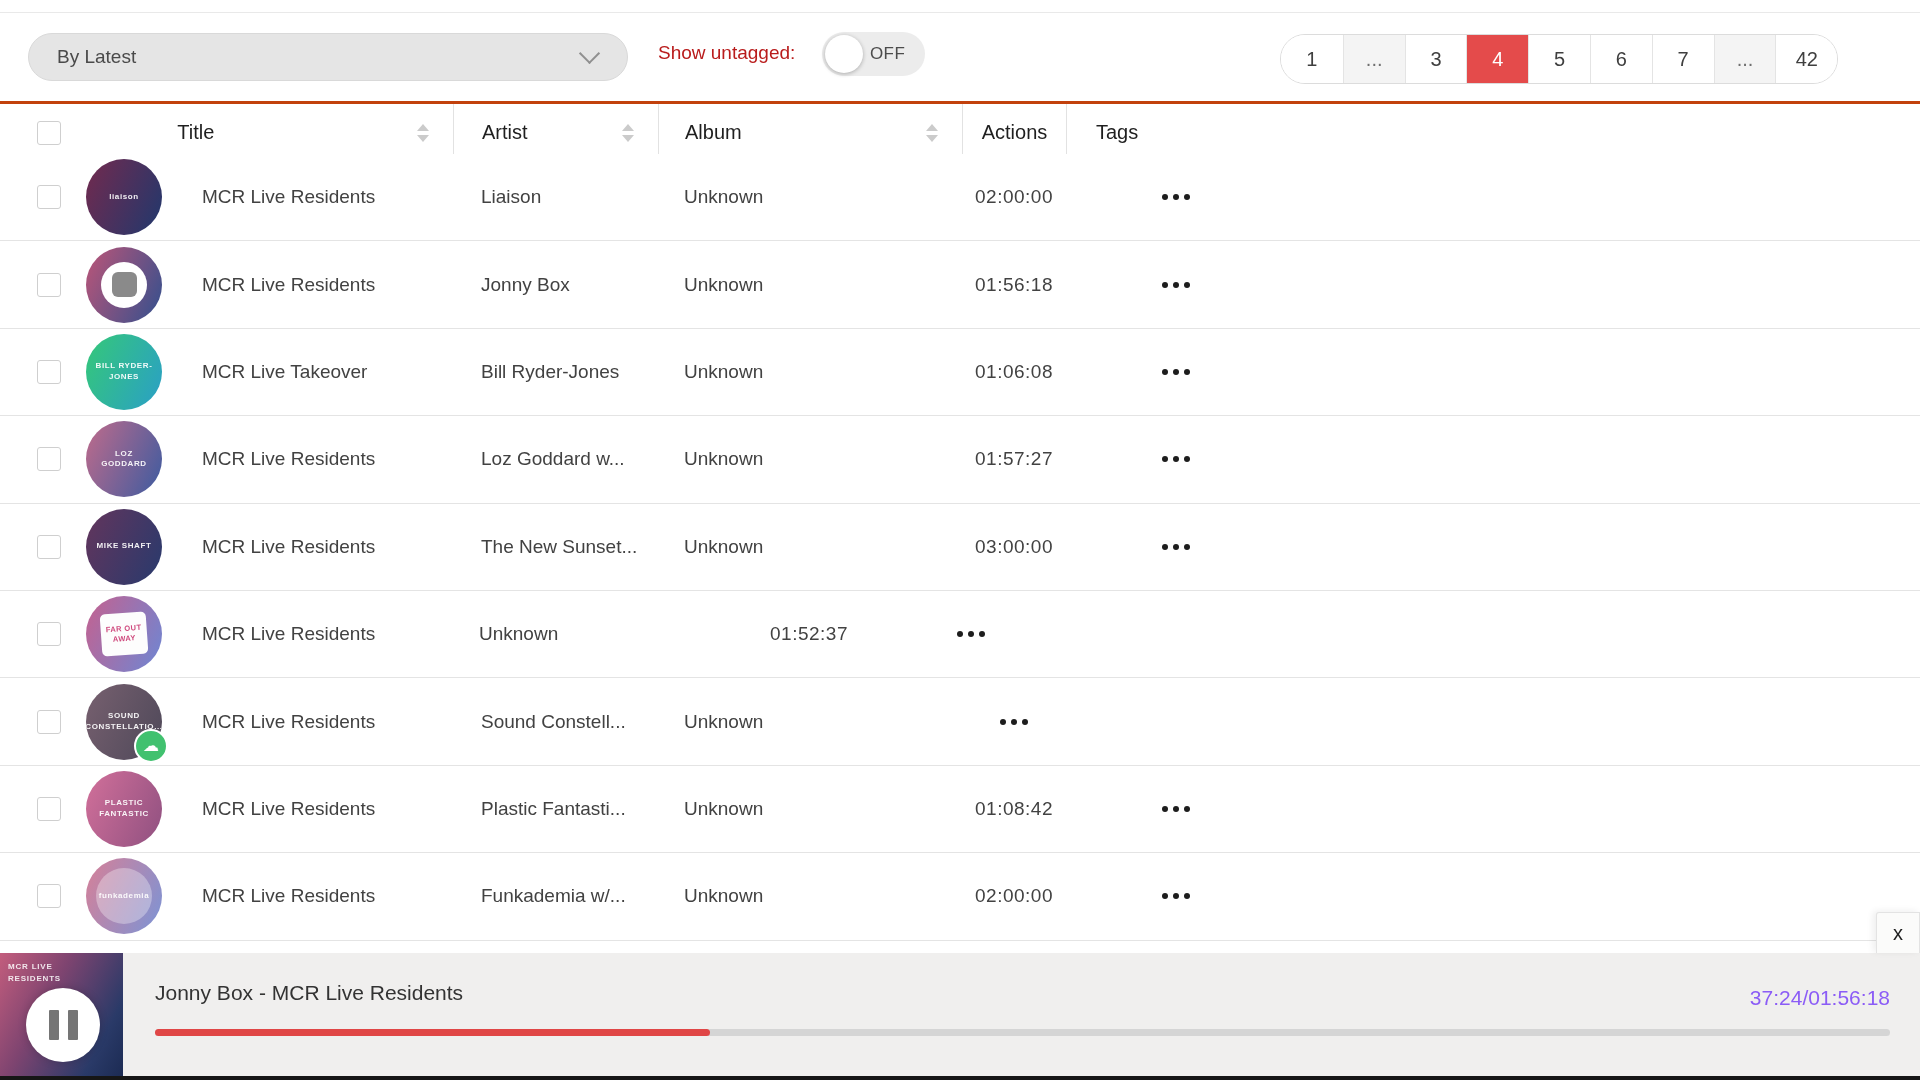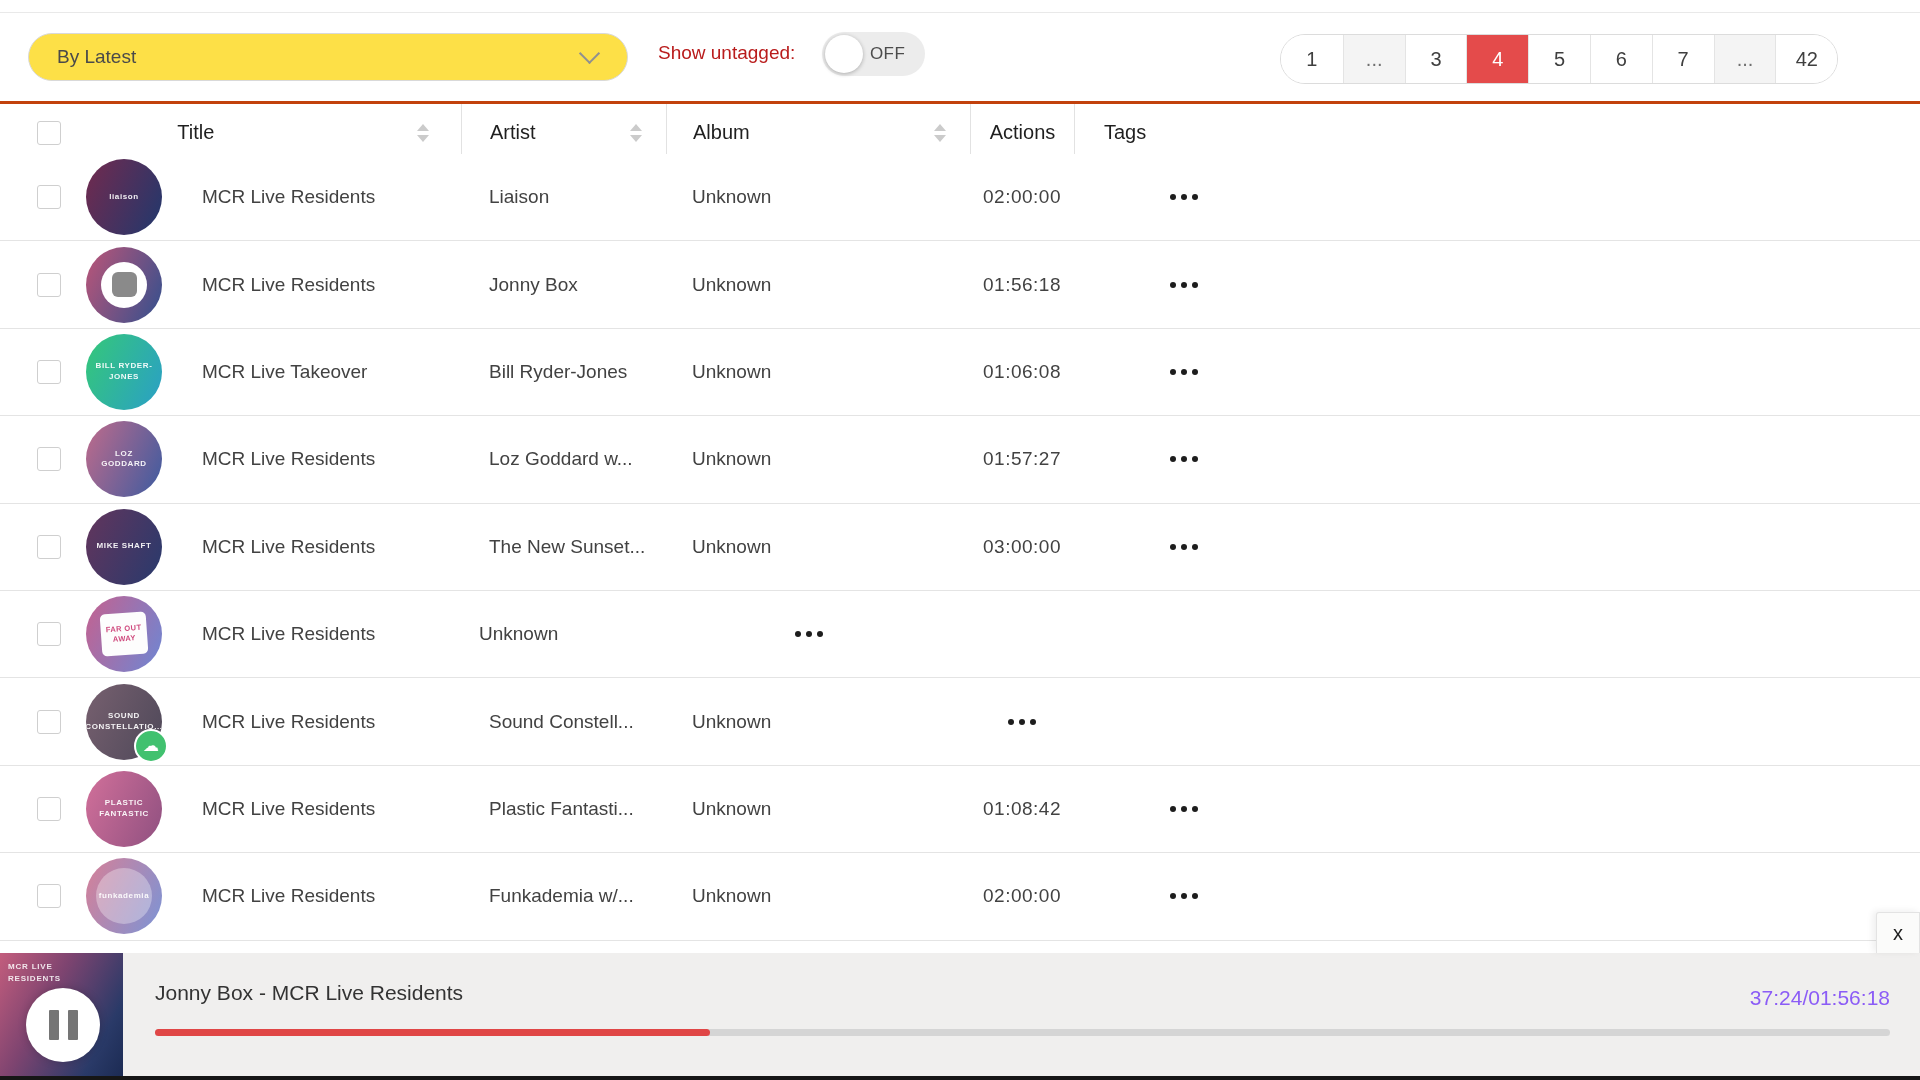--- a/index.html
+++ b/index.html
@@ -3,21 +3,21 @@
 <meta charset="utf-8">
 <style>
   * { margin:0; padding:0; box-sizing:border-box; }
   html,body { width:1920px; height:1080px; background:#fff; font-family:"Liberation Sans", sans-serif; overflow:hidden; }
   .page { position:relative; width:1920px; height:1080px; background:#fff; }
 
   .top-line { position:absolute; top:12px; left:0; width:100%; height:1px; background:#e9e9e9; }
 
   
   .sort-select { position:absolute; left:28px; top:33px; width:600px; height:48px;
-    border:1px solid #d9d9d9; border-radius:25px; background:#fde047;
+    border:1px solid #d9d9d9; border-radius:25px; background:#e5e5e5;
     display:flex; align-items:center; padding:0 30px 0 28px; font-size:19px; color:#4a4a4a; cursor:pointer; }
   .chev { width:15px; height:15px; border-right:2px solid #909090; border-bottom:2px solid #909090;
     transform:rotate(45deg); margin-left:auto; margin-top:-7px; }
 
   .untagged-label { position:absolute; left:658px; top:42px; font-size:19px; color:#b91c1c; }
 
   .toggle { position:absolute; left:822px; top:32px; width:103px; height:44px; border-radius:22px;
     background:#ececec; display:flex; align-items:center; cursor:pointer; }
   .knob { width:38px; height:38px; border-radius:50%; background:#fff; margin-left:3px;
     box-shadow:0 1px 4px rgba(0,0,0,.28); flex:0 0 auto; }
@@ -25,21 +25,21 @@
 
   .pagination { position:absolute; left:1280px; top:34px; height:50px; display:flex;
     border:1px solid #dcdcdc; border-radius:25px; overflow:hidden; background:#fff; }
   .page-cell { width:61.8px; display:flex; align-items:center; justify-content:center;
     font-size:20px; color:#3f3f3f; border-left:1px solid #e4e4e4; cursor:pointer; background:#fff; }
   .page-cell:first-child { border-left:none; }
   .page-cell.ellipsis { background:#f4f4f4; color:#6f6f6f; }
   .page-cell.active { background:#e44b4b; color:#fff; }
 
   
-  .c0 { width:76px; } .c1 { width:377px; } .c2 { width:205px;margin-left:8px; } .c3 { width:304px; }
+  .c0 { width:76px; } .c1 { width:377px; } .c2 { width:205px; } .c3 { width:304px; }
   .c4 { width:162px; } .c5 { width:104px; } .c6 { flex:1; }
 
   .table-head { position:absolute; top:101px; left:0; width:1920px; height:61px;
     border-top:3px solid #c2410c; border-bottom:1px solid #e0e0e0; display:flex; }
   .th { display:flex; align-items:center; font-size:20px; color:#1f1f1f; }
   .th.bl { border-left:1px solid #e2e2e2; }
   .th .lbl-center { margin:0 auto; }
   .th .pl { padding-left:28px; }
   .th.c3 .pl { padding-left:26px; } .th.c4 .pl { padding-left:13px; }
   .th.c5 { justify-content:center; } .th.c6 .pl { padding-left:29px; }
@@ -323,20 +323,23 @@
         <span class="art" style="background: linear-gradient(115deg, rgb(197, 97, 143), rgb(109, 135, 212));">
               <span class="artlbl"></span>
               <span class="sticker">FAR OUT AWAY</span>
             </span>
       </span>
       <span class="title-text">MCR Live Residents</span>
     </div>
     <div class="cell c3">
           <span class="pl-album">Unknown</span>
         </div>
+    <div class="cell c4">
+          <span class="pl-dur">01:52:37</span>
+        </div>
     <div class="cell c5">
       <span class="dots">
         <span class="dot"></span>
             <span class="dot"></span>
             <span class="dot"></span>
       </span>
     </div>
     <div class="cell c6"></div>
   </div>
 

